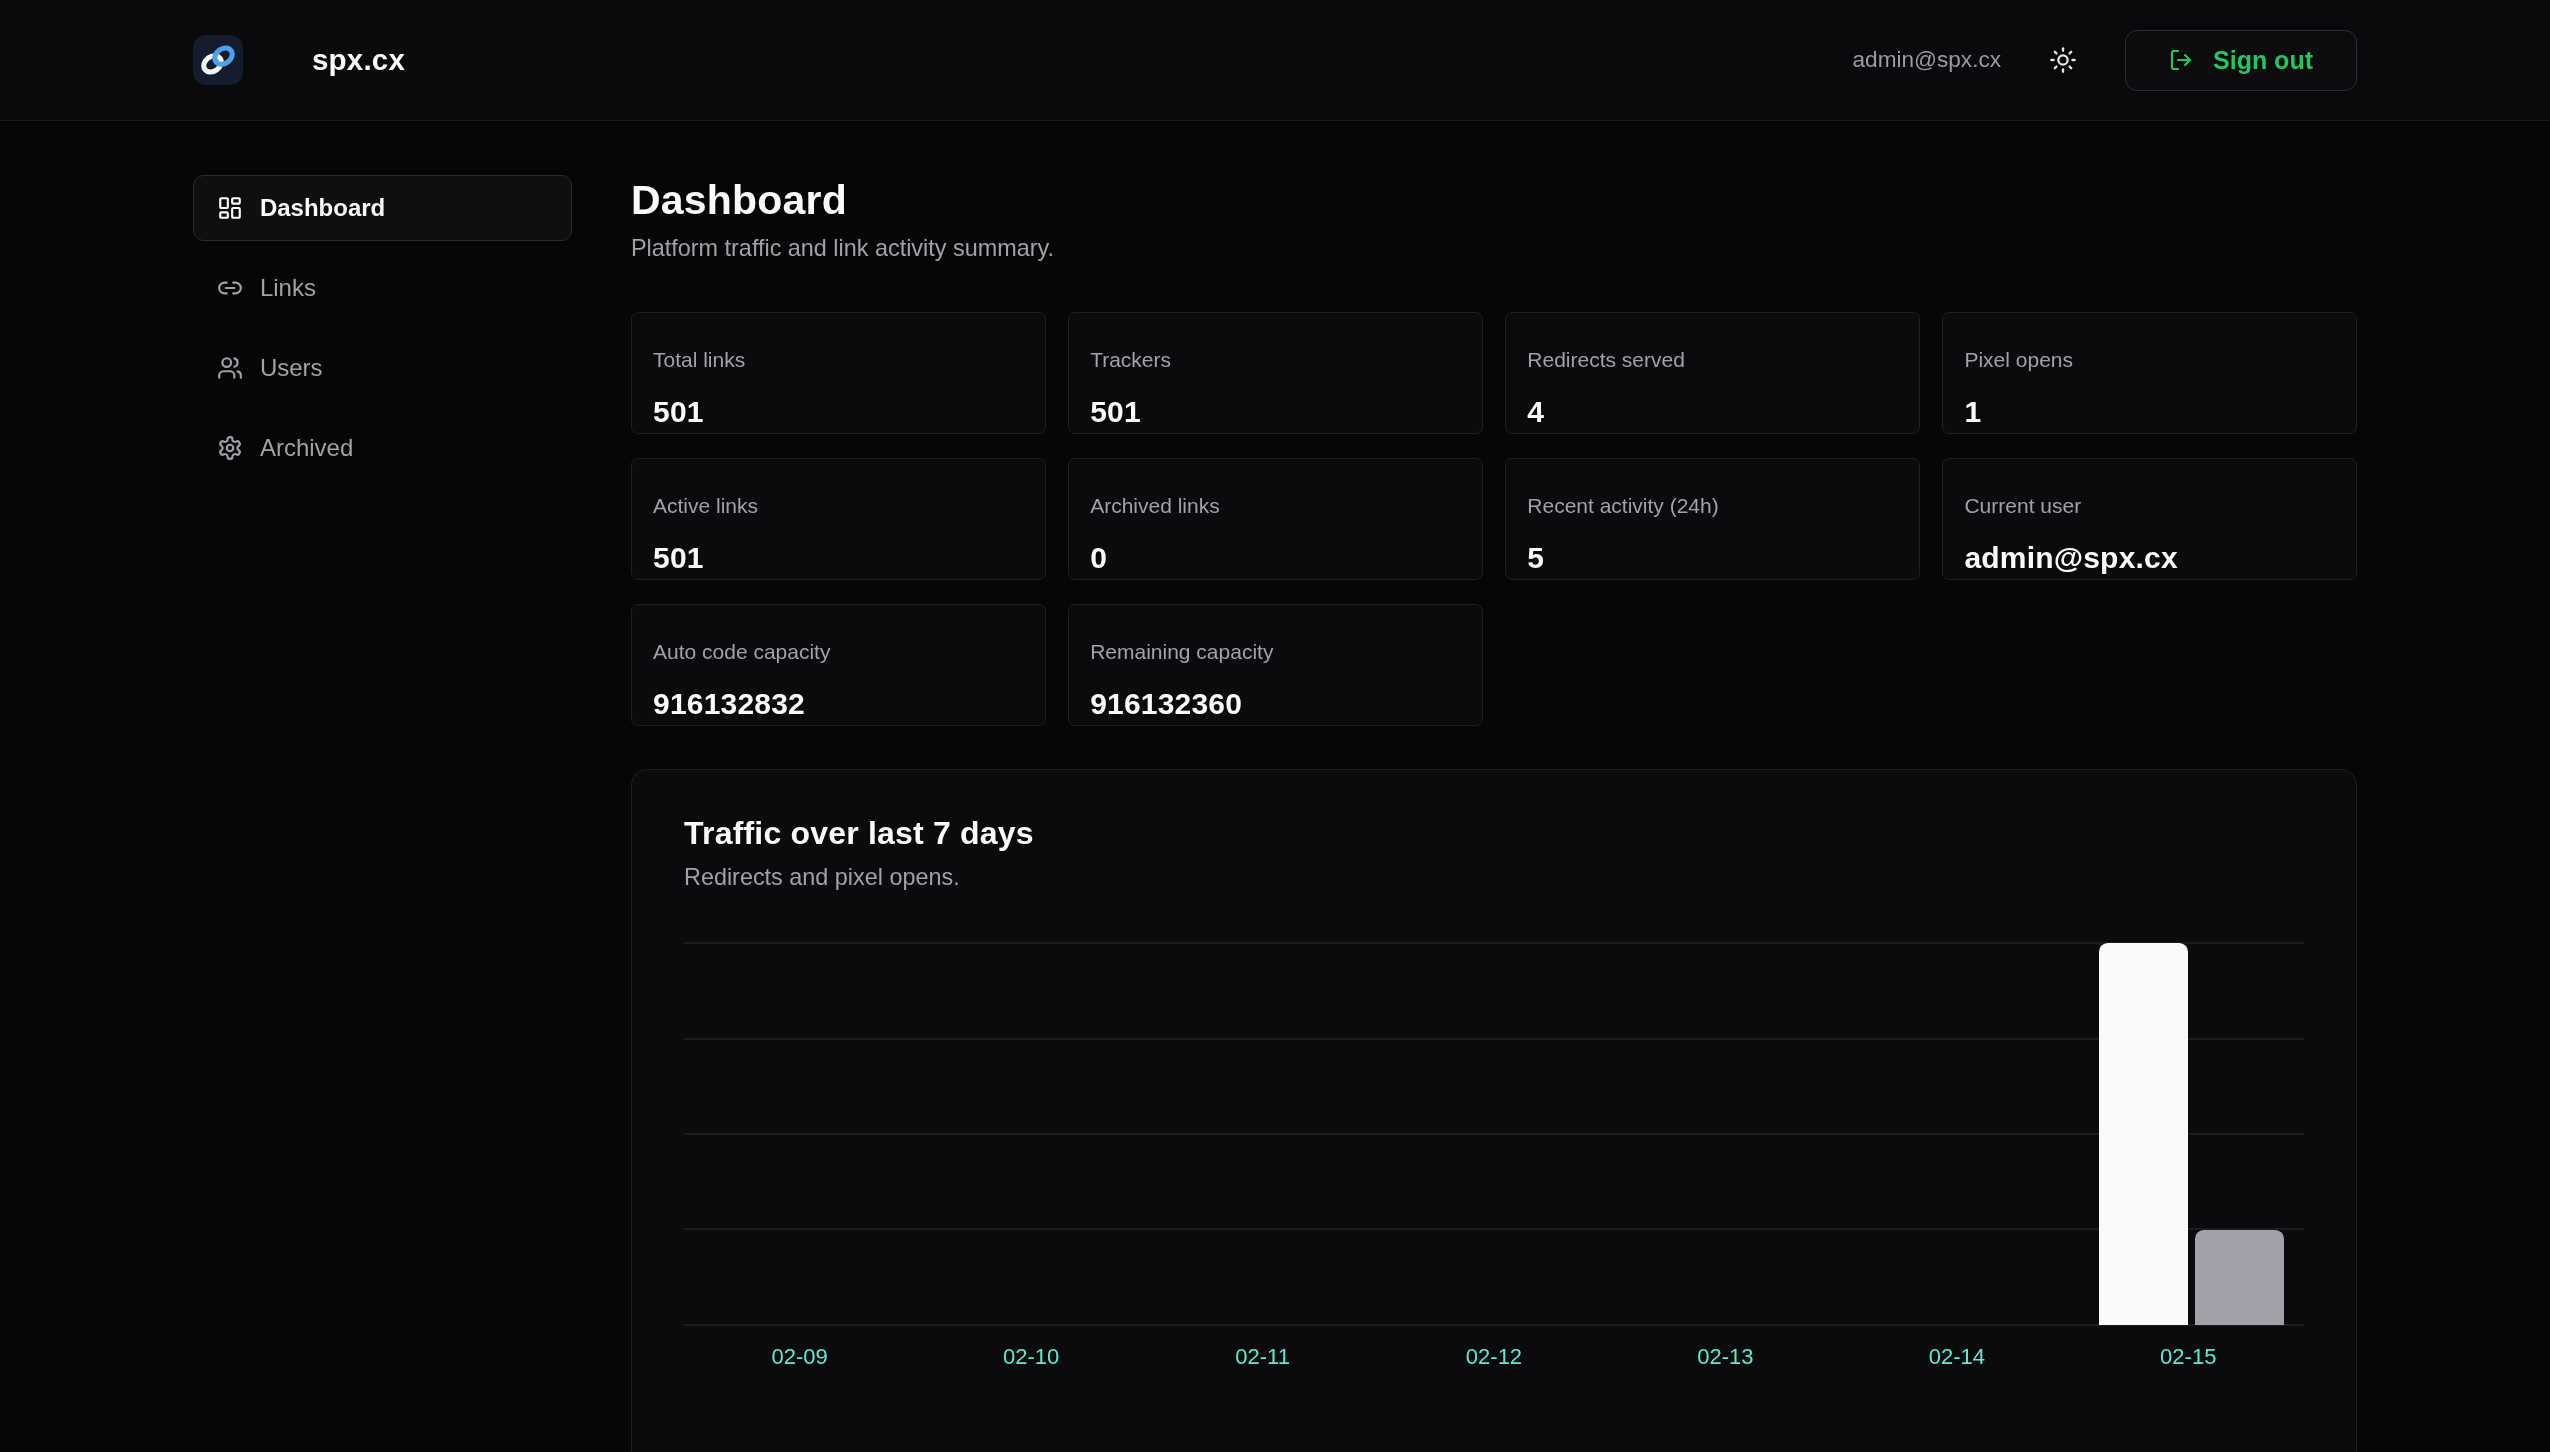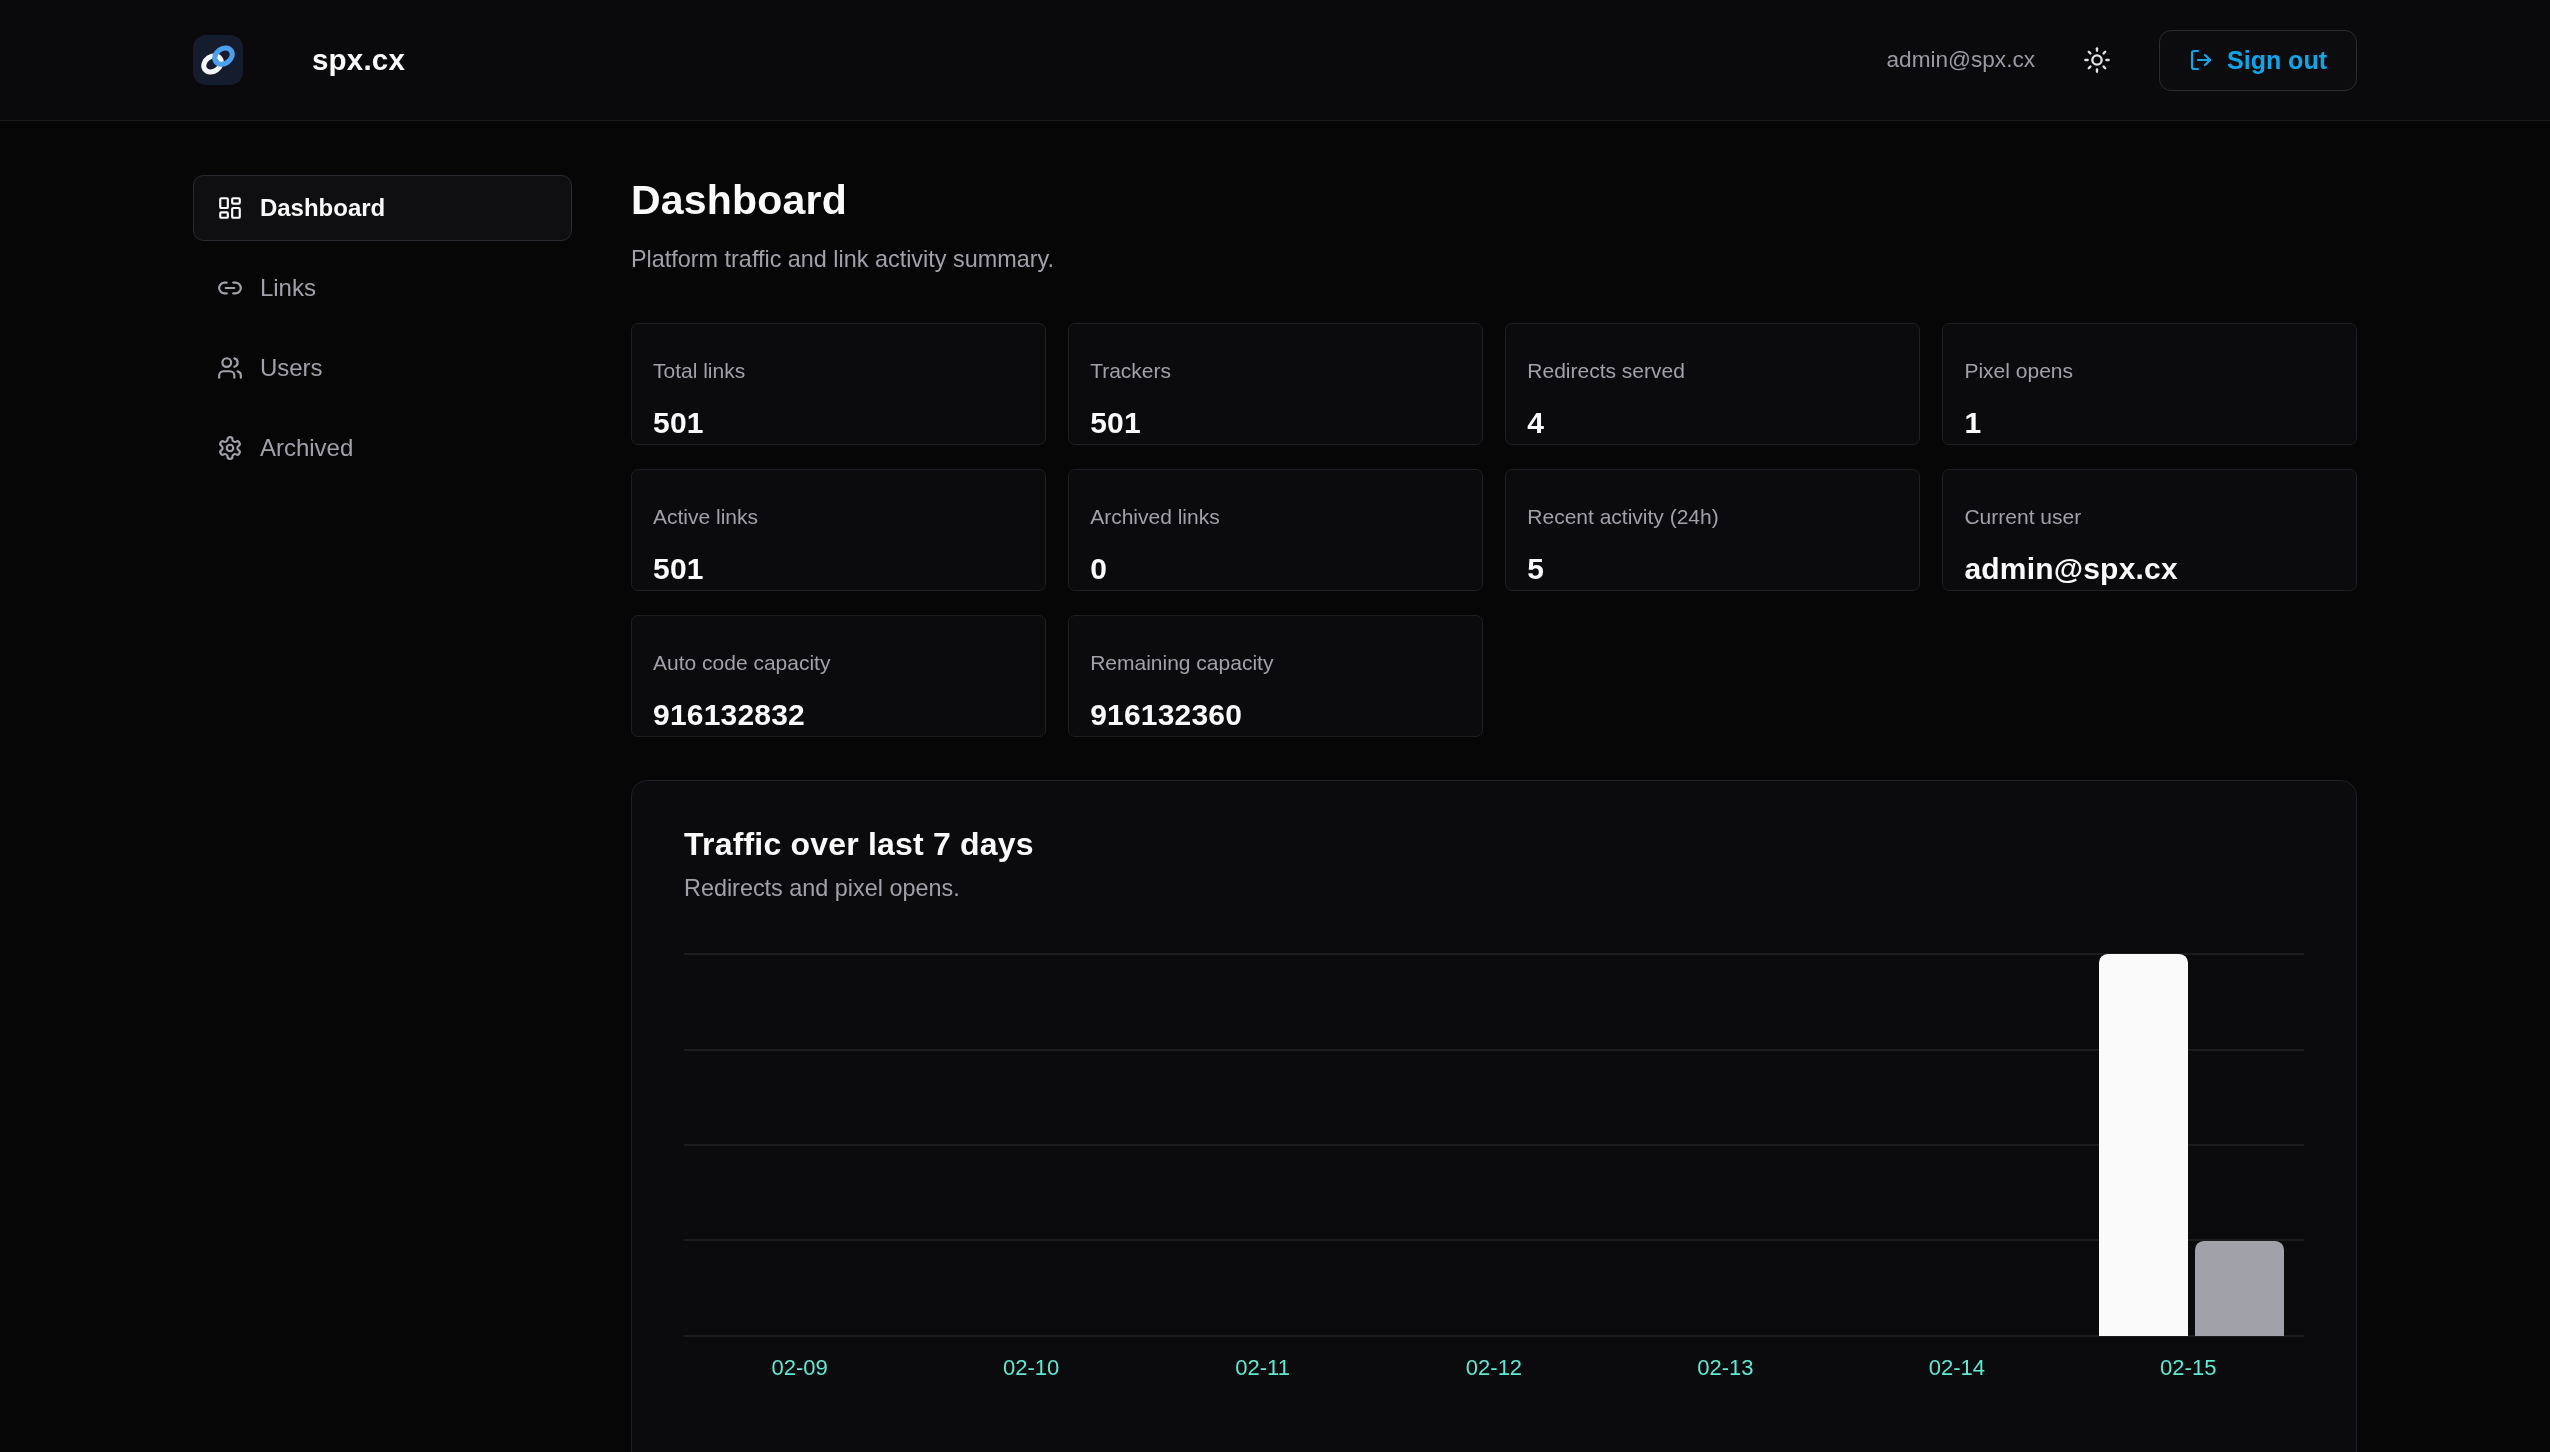--- a/index.html
+++ b/index.html
@@ -24,45 +24,45 @@
     display:flex; align-items:center; justify-content:center;
   }
   .brand-name { font-size:29.5px; font-weight:700; letter-spacing:0.2px;margin-left:48px; }
   .header-right { display:flex; align-items:center; gap:43px; }
   .user-email { font-size:22.6px; color:#9a9aa3; }
   .theme-toggle {
     width:38px; height:38px; display:flex; align-items:center; justify-content:center;
     background:none; border:none; cursor:pointer; color:#e4e4e7;
   }
   .signout-btn {
-    display:flex; align-items:center; gap:14px;
-    height:61px; padding:0 29px;
+    display:flex; align-items:center; gap:20px;
+    height:61px; padding:0 43px;
     background:#0c0c0e;
     border:1.7px solid #2c2c32; border-radius:12px;
-    color:#0ea5e9; font-size:25px; font-weight:700;
+    color:#22c55e; font-size:25px; font-weight:700;
     font-family:inherit; cursor:pointer;
   }
   
   .layout { display:flex; gap:59px; padding:54px 193px 0; }
   .sidebar { width:379px; flex:none; }
   .side-item {
     display:flex; align-items:center; gap:17.3px;
     height:66px; padding:0 22.6px; margin-bottom:14px;
     border:1.7px solid transparent; border-radius:10.4px;
     font-size:24px; color:#a1a1aa; cursor:pointer;
   }
   .side-item.active {
     background:#0f0f12;
     border-color:#2b2b31;
     color:#fafafa; font-weight:600;
   }
   .side-item svg { flex:none; }
   .main { flex:1; min-width:0; }
   .page-title { font-size:41px; font-weight:700; line-height:1.25; letter-spacing:0.2px; }
-  .page-subtitle { margin-top:20px; font-size:23.4px; color:#a1a1aa; }
+  .page-subtitle { margin-top:9px; font-size:23.4px; color:#a1a1aa; }
   
   .stats-grid {
     margin-top:50px;
     display:grid; grid-template-columns:repeat(4,1fr); gap:24px 22.6px;
   }
   .stat-card {
     height:122px; padding:35px 21px 0;
     background:#0b0b0d;
     border:1.7px solid #1f1f24; border-radius:7px;
   }

